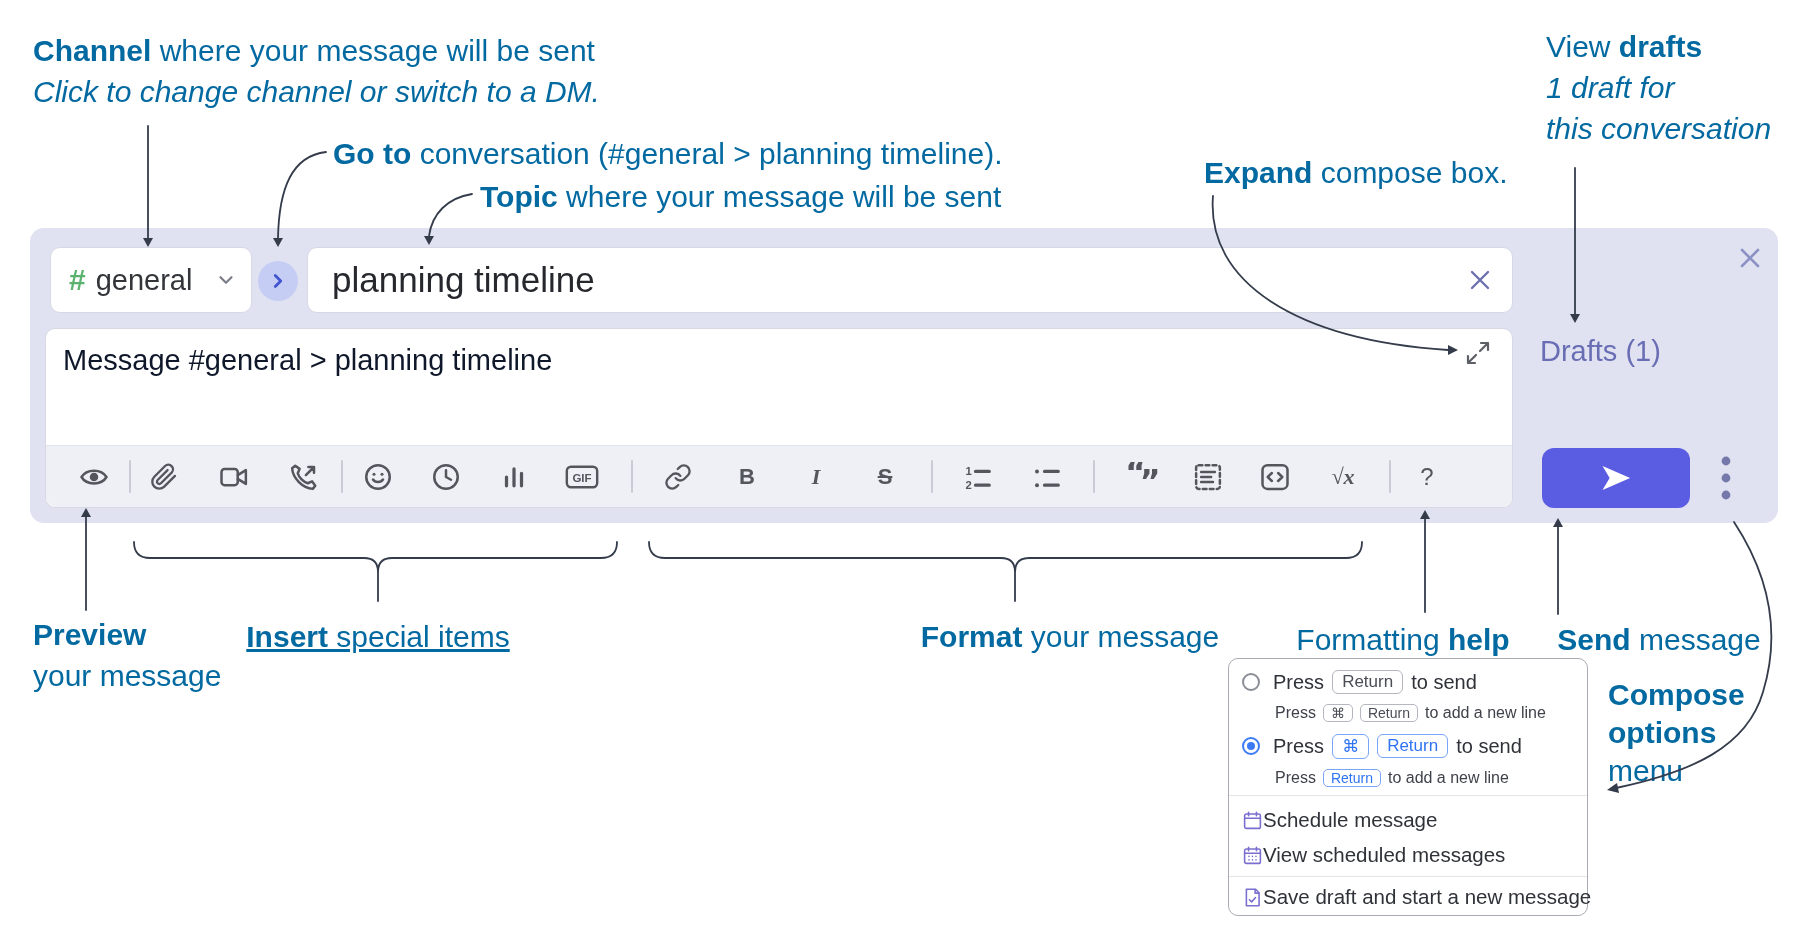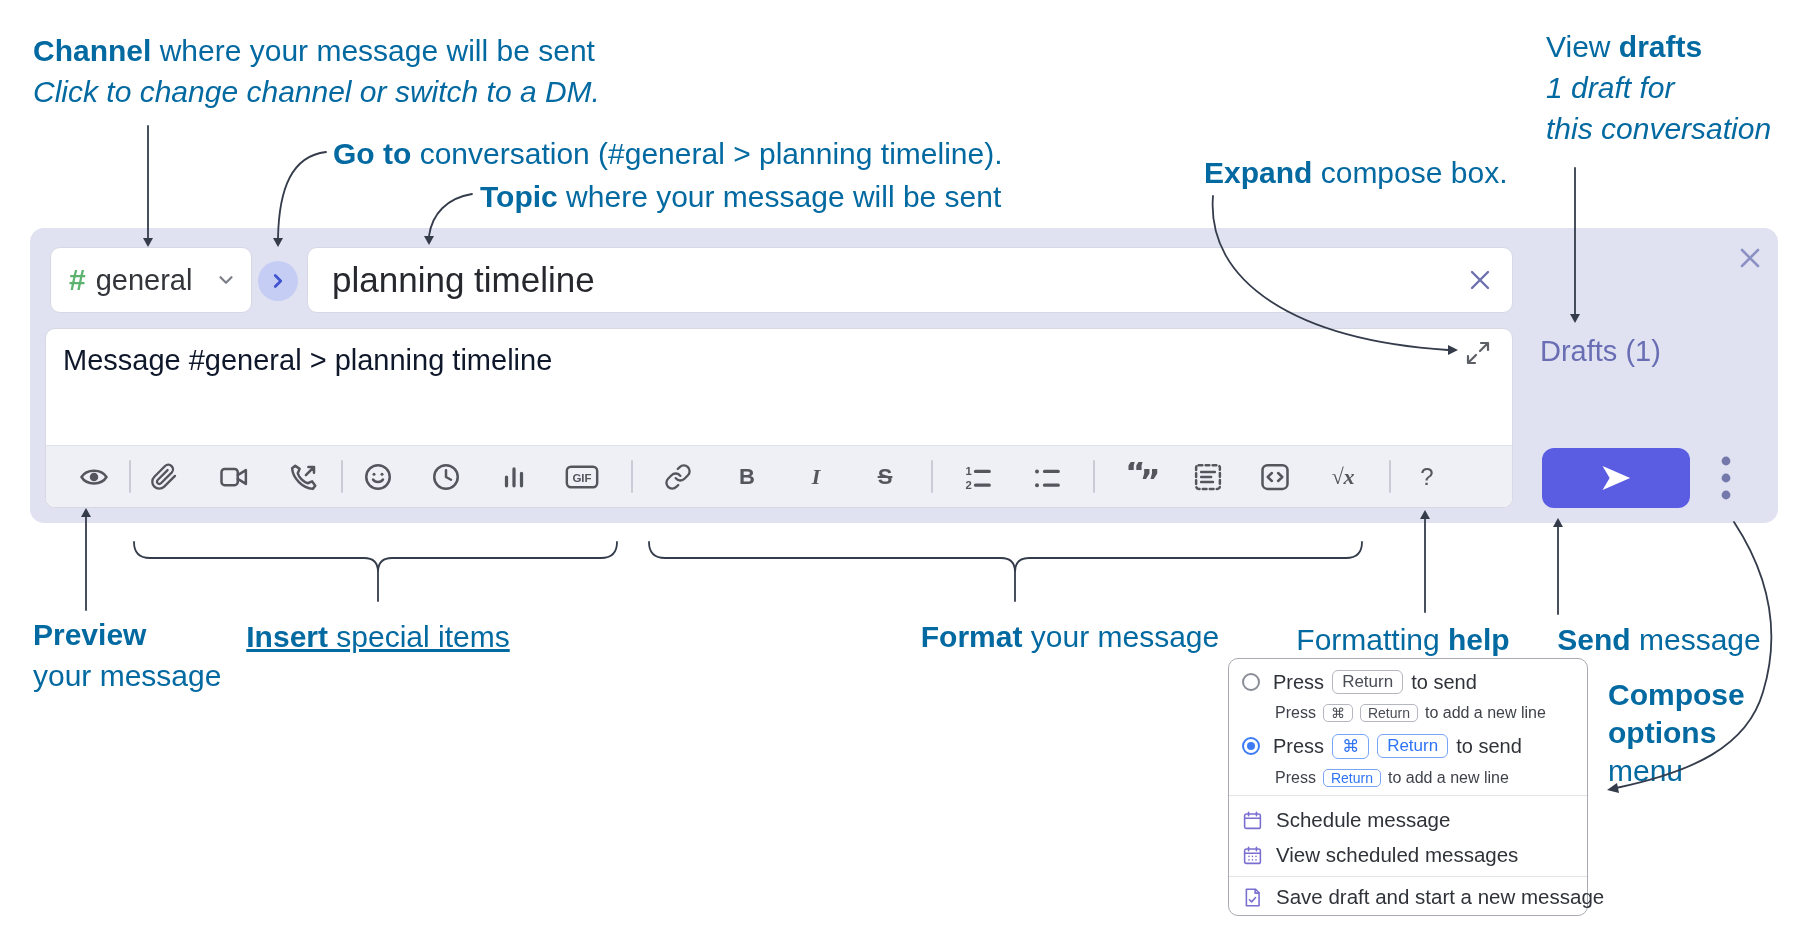--- a/index.html
+++ b/index.html
@@ -43,21 +43,21 @@
          margin:0 13px 0 13px;flex:0 0 auto;position:relative;cursor:pointer;}
   .radio.sel{border-color:#3d7bf5;}
   .radio.sel .dot{position:absolute;left:3px;top:3px;width:8px;height:8px;border-radius:50%;background:#3d7bf5;}
   .mlabel{font-size:20px;color:#2f3238;display:flex;align-items:center;gap:8px;white-space:nowrap;}
   .msub{font-size:16px;color:#3f424a;display:flex;align-items:center;gap:7px;white-space:nowrap;margin-left:46px;}
   .kbd{display:inline-flex;align-items:center;justify-content:center;border:1.5px solid #b4b7bf;
        border-radius:6px;padding:1px 9px;font-size:17px;color:#4a4d55;background:#fff;}
   .kbd.sm{font-size:14px;padding:0 7px;border-radius:5px;}
   .kbd.blue{border-color:#79a5f7;color:#2f74f3;}
   .mdiv{position:absolute;left:0;width:100%;height:1px;background:#e4e5e9;}
-  .mitem{position:absolute;left:0;width:100%;display:flex;align-items:center;gap:13px;padding-left:13px;
+  .mitem{position:absolute;left:0;width:100%;display:flex;align-items:center;padding-left:13px;
          box-sizing:border-box;font-size:20.5px;color:#2f3238;cursor:pointer;white-space:nowrap;text-align:center;}
   .micon{stroke:#7a6fd0;stroke-width:1.8;fill:none;stroke-linecap:round;stroke-linejoin:round;flex:0 0 auto;}
   
   .overlay{position:absolute;left:0;top:0;pointer-events:none;}
   .ptr{stroke:#343b4b;stroke-width:1.8;fill:none;stroke-linecap:round;stroke-linejoin:round;}
   .head{fill:#343b4b;stroke:none;}
 </style>
 </head>
 <body>
 

